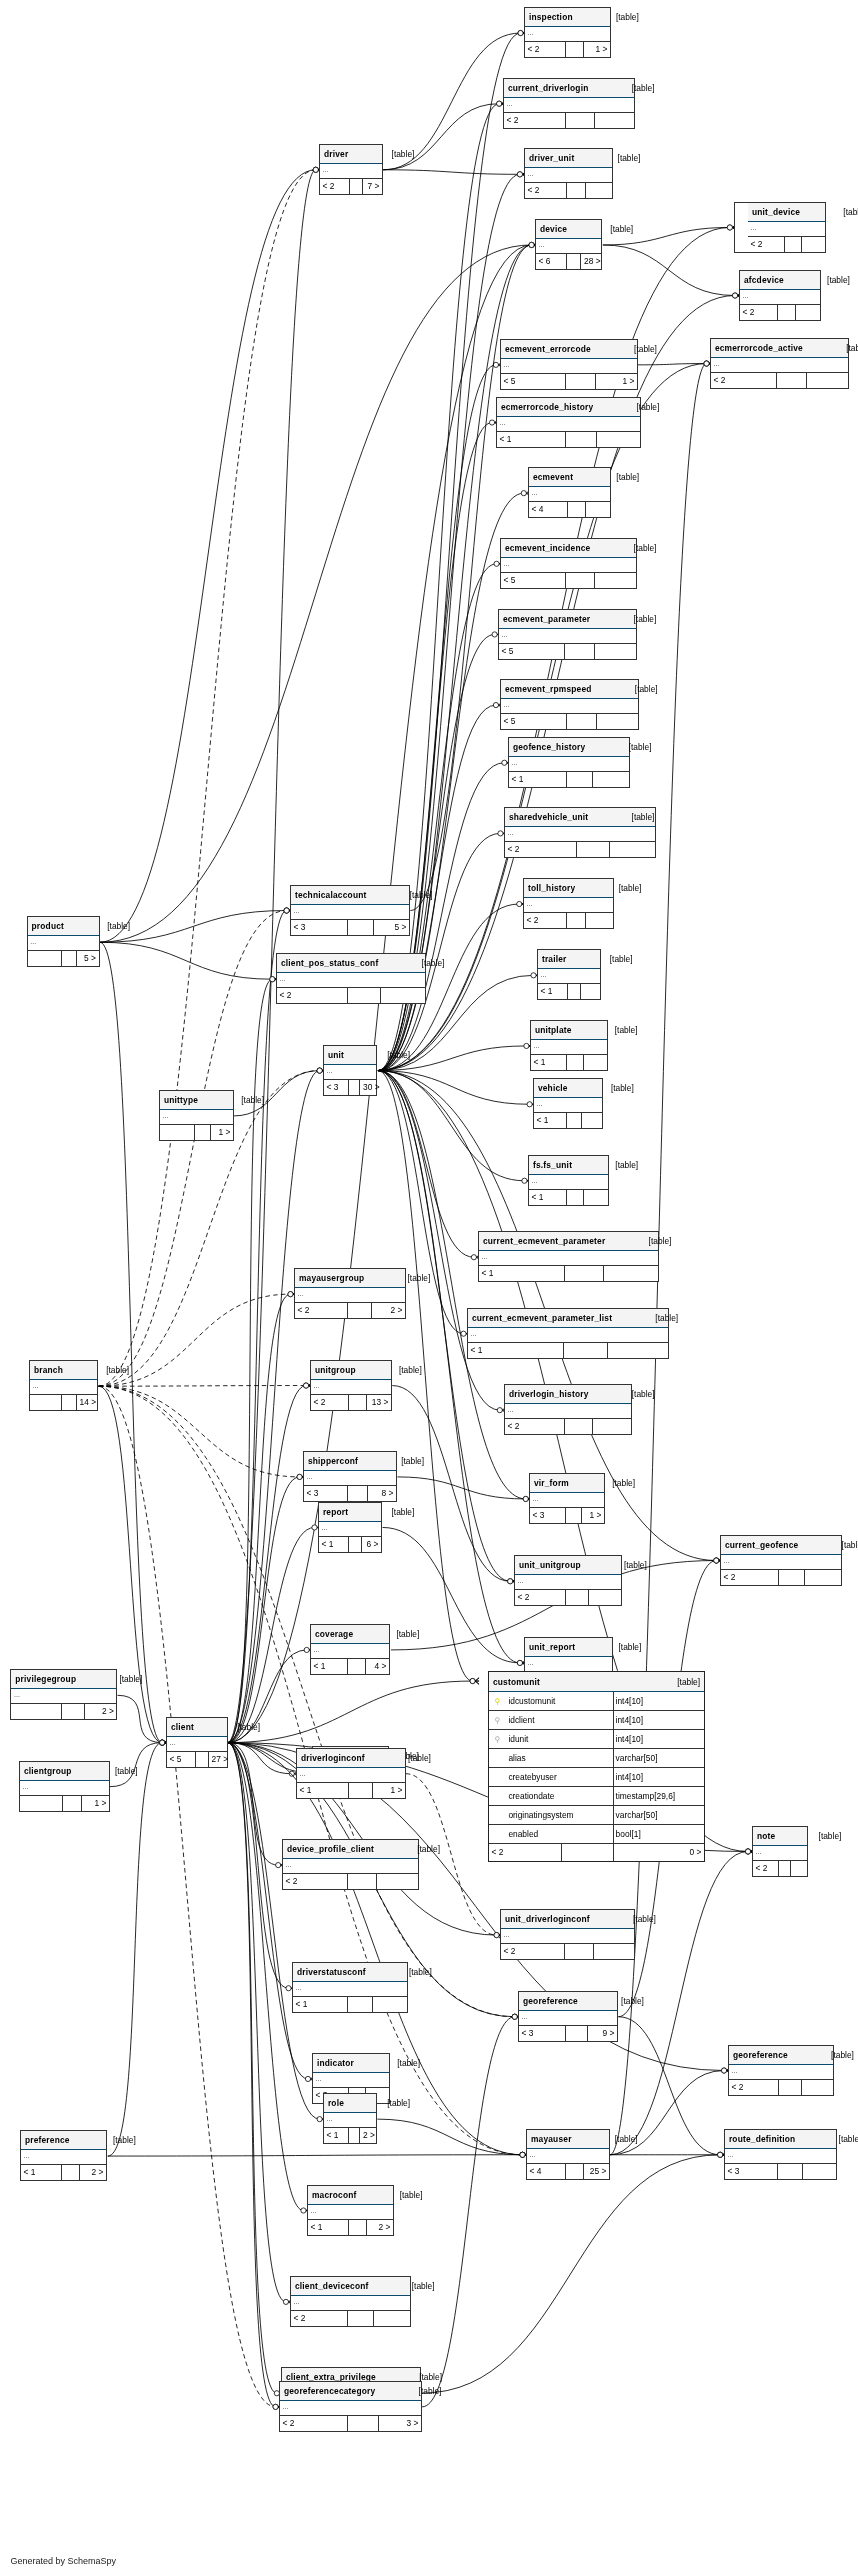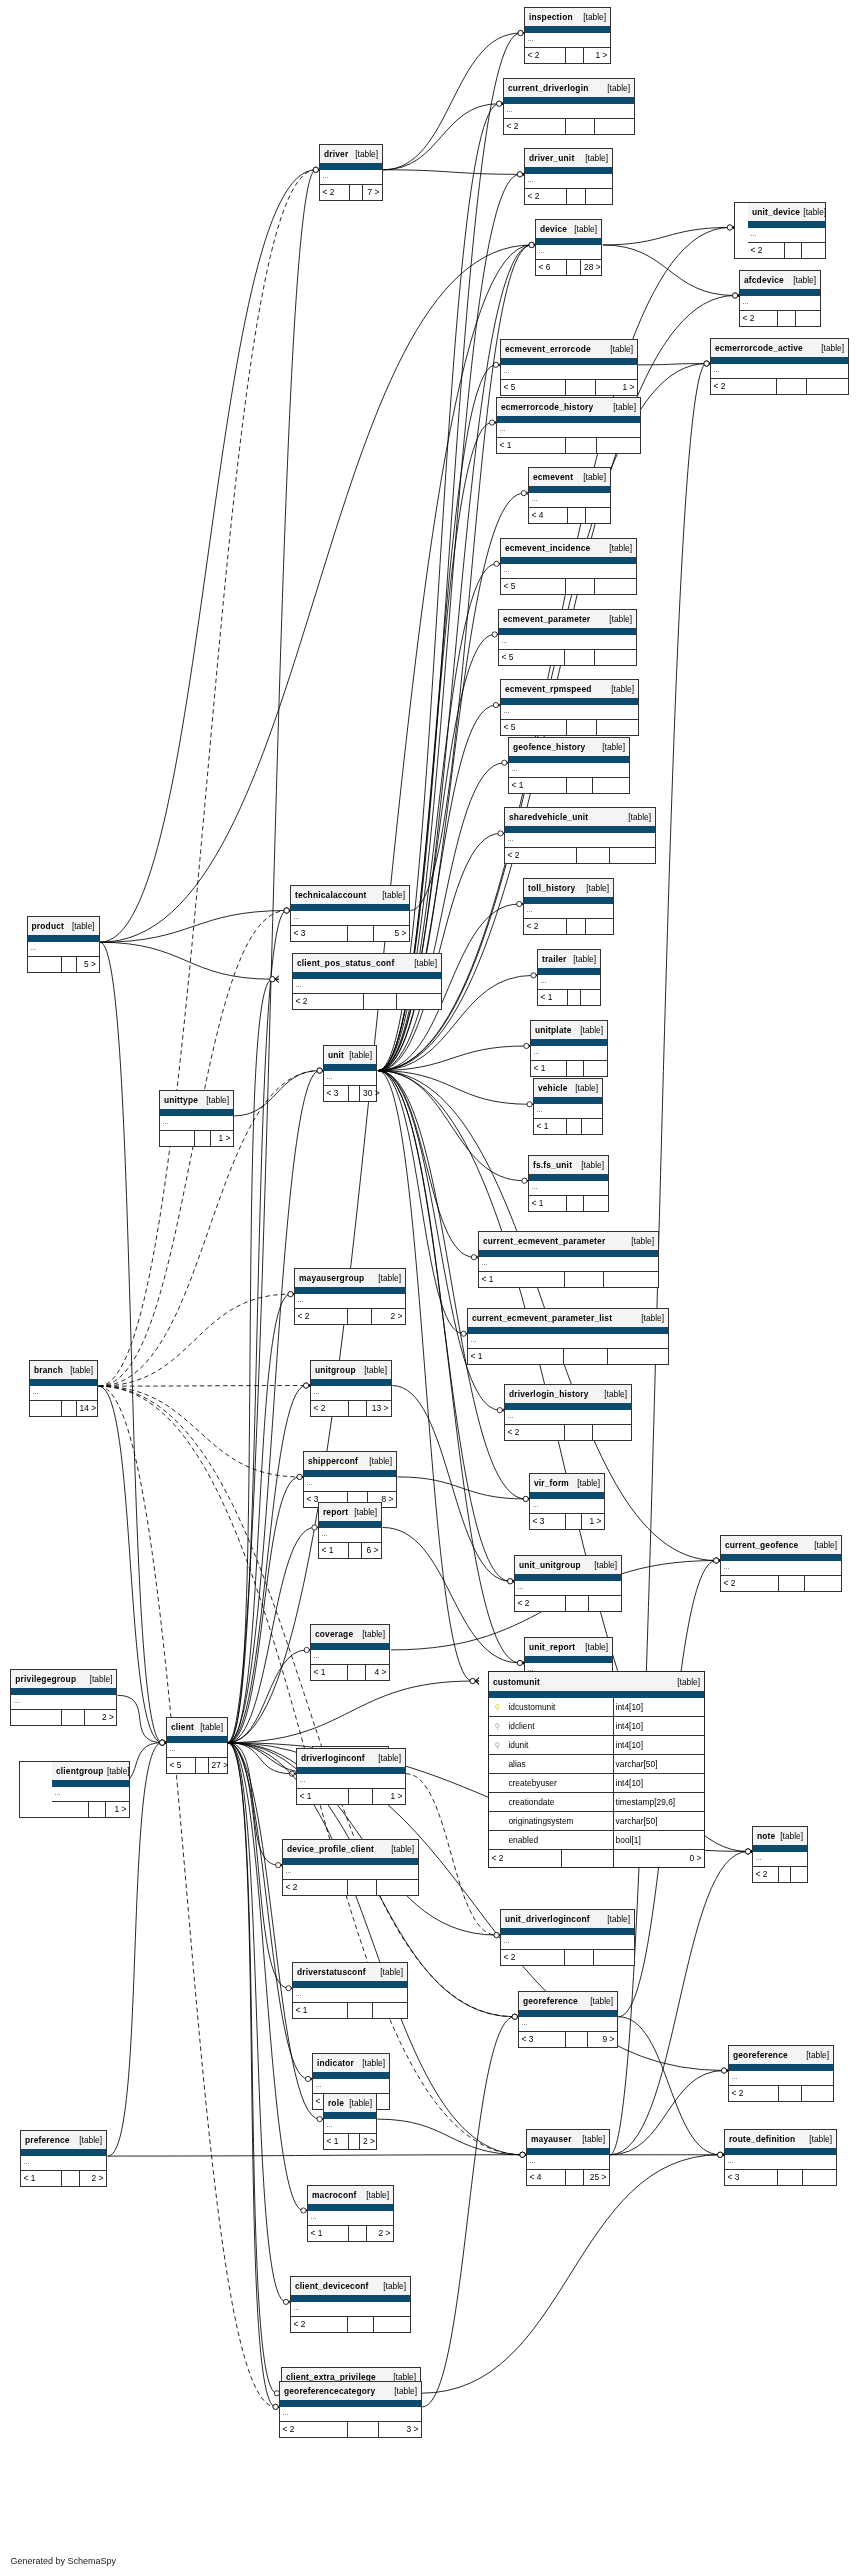--- a/index.html
+++ b/index.html
@@ -3,22 +3,22 @@
 <meta charset="utf-8">
 <style>
   html, body { margin:0; padding:0; background:#ffffff; }
   body { width:859px; height:2576px; position:relative; overflow:hidden;
          font-family:"Liberation Sans", "DejaVu Sans", sans-serif; color:#000; }
   #edges { position:absolute; left:0; top:0; width:859px; height:2576px; pointer-events:none; }
   #edges path { fill:none; stroke:#000; stroke-width:1.3; }
   #edges path.dashed { stroke-dasharray:7 5; }
   #edges circle { fill:#fff; stroke:#000; stroke-width:1.2; }
   .tbl { position:absolute; border:1px solid #333; background:#fff; box-sizing:border-box; }
-  .tbl .hdr { background:#f4f4f4; border-bottom:7px solid #0c4a6e; height:18px; display:flex;
-              align-items:center; justify-content:space-between; padding:0 3.9px; font-size:8.4px; white-space:nowrap; }
+  .tbl .hdr { background:#f4f4f4; border-bottom:1px solid #0c4a6e; height:18px; display:flex;
+              align-items:center; justify-content:space-between; padding:0 3.9px; font-size:8.4px; white-space:nowrap;gap:40px; }
   .tbl .hdr .nm { font-weight:bold; letter-spacing:0.2px; }
   .tbl .hdr .tp { font-size:8.4px; margin-left:3.2px; }
   .tbl .dots { height:14.3px; border-bottom:1px solid #333; font-size:7.1px; line-height:13px; padding-left:2.6px; color:#333; }
   .tbl .ftr { display:flex; height:14.3px; font-size:8.4px; }
   .tbl .ftr span { border-right:1px solid #333; line-height:14.3px; padding:0 2.6px; box-sizing:border-box; white-space:nowrap; }
   .tbl .ftr span:last-child { border-right:none; text-align:right; }
   .tbl .ftr .c1 { flex:0 0 48%; }
   .tbl .ftr .c2 { flex:0 0 22%; }
   .tbl .ftr .c3 { flex:1 1 auto; }
   .tbl.big { border:1.9px solid #222; }
@@ -576,21 +576,21 @@
         <span class="nm">technicalaccount</span>
         <span class="tp">[table]</span>
       </div>
       <div class="dots">...</div>
       <div class="ftr">
         <span class="c1">&lt; 3</span>
         <span class="c2"></span>
         <span class="c3">5 &gt;</span>
       </div>
     </div>
-    <div class="tbl" id="t-client_pos_status_conf" style="left: 276px; top: 953px; width: 150px; margin-left: 16px;">
+    <div class="tbl" id="t-client_pos_status_conf" style="left: 276px; top: 953px; width: 150px;">
       <div class="hdr">
         <span class="nm">client_pos_status_conf</span>
         <span class="tp">[table]</span>
       </div>
       <div class="dots">...</div>
       <div class="ftr">
         <span class="c1">&lt; 2</span>
         <span class="c2"></span>
         <span class="c3"></span>
       </div>
@@ -816,21 +816,21 @@
         <span class="nm">client</span>
         <span class="tp">[table]</span>
       </div>
       <div class="dots">...</div>
       <div class="ftr">
         <span class="c1">&lt; 5</span>
         <span class="c2"></span>
         <span class="c3">27 &gt;</span>
       </div>
     </div>
-    <div class="tbl" id="t-clientgroup" style="left: 19px; top: 1761px; width: 111px; padding-left: 32px;">
+    <div class="tbl" id="t-clientgroup" style="left: 19px; top: 1761px; width: 91px;">
       <div class="hdr">
         <span class="nm">clientgroup</span>
         <span class="tp">[table]</span>
       </div>
       <div class="dots">...</div>
       <div class="ftr">
         <span class="c1"></span>
         <span class="c2"></span>
         <span class="c3">1 &gt;</span>
       </div>

